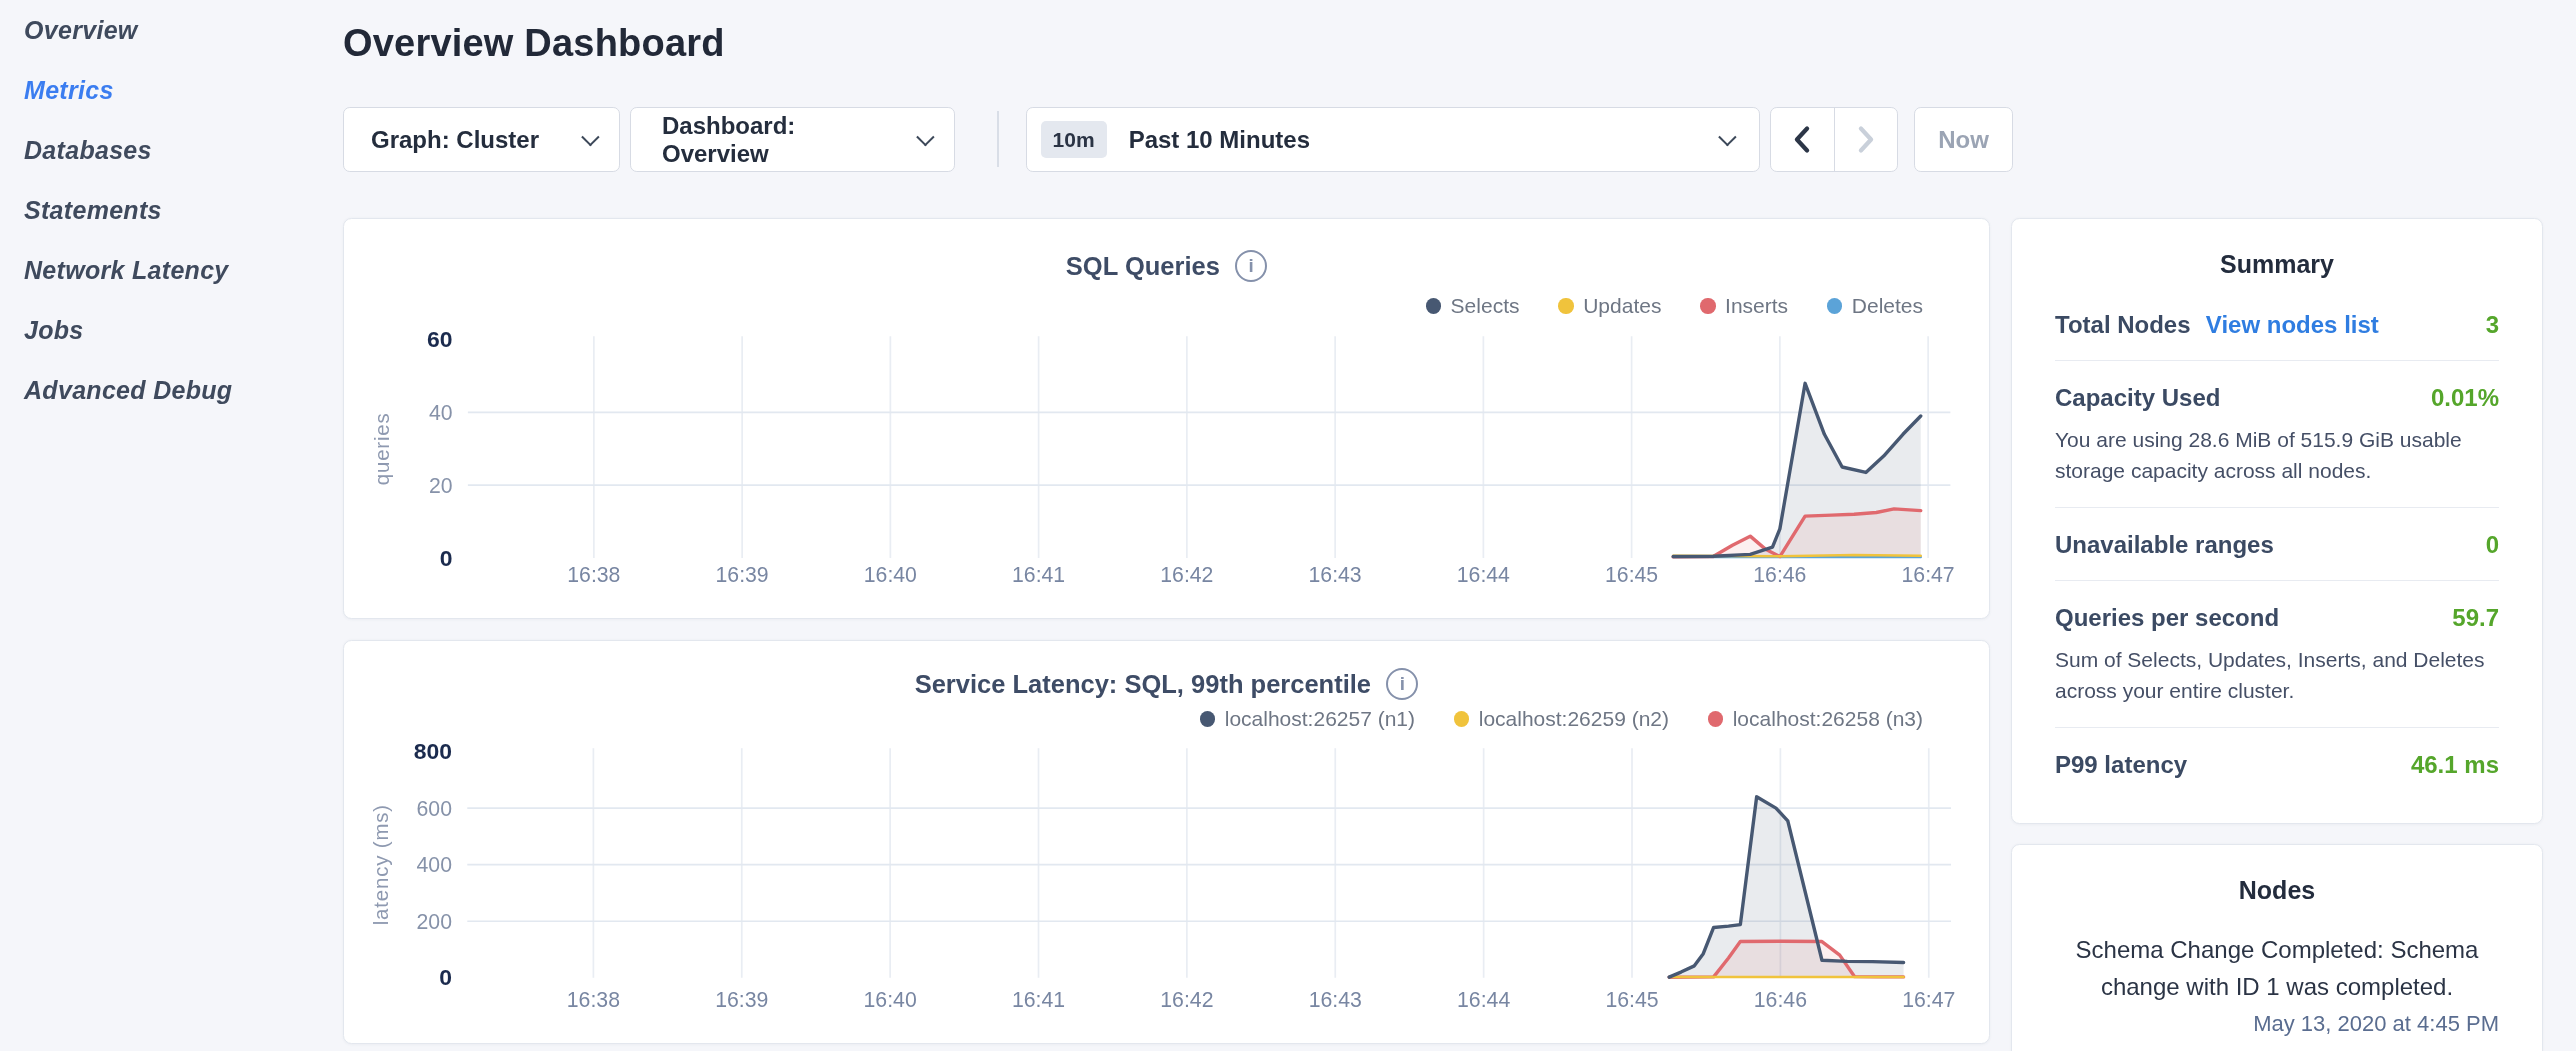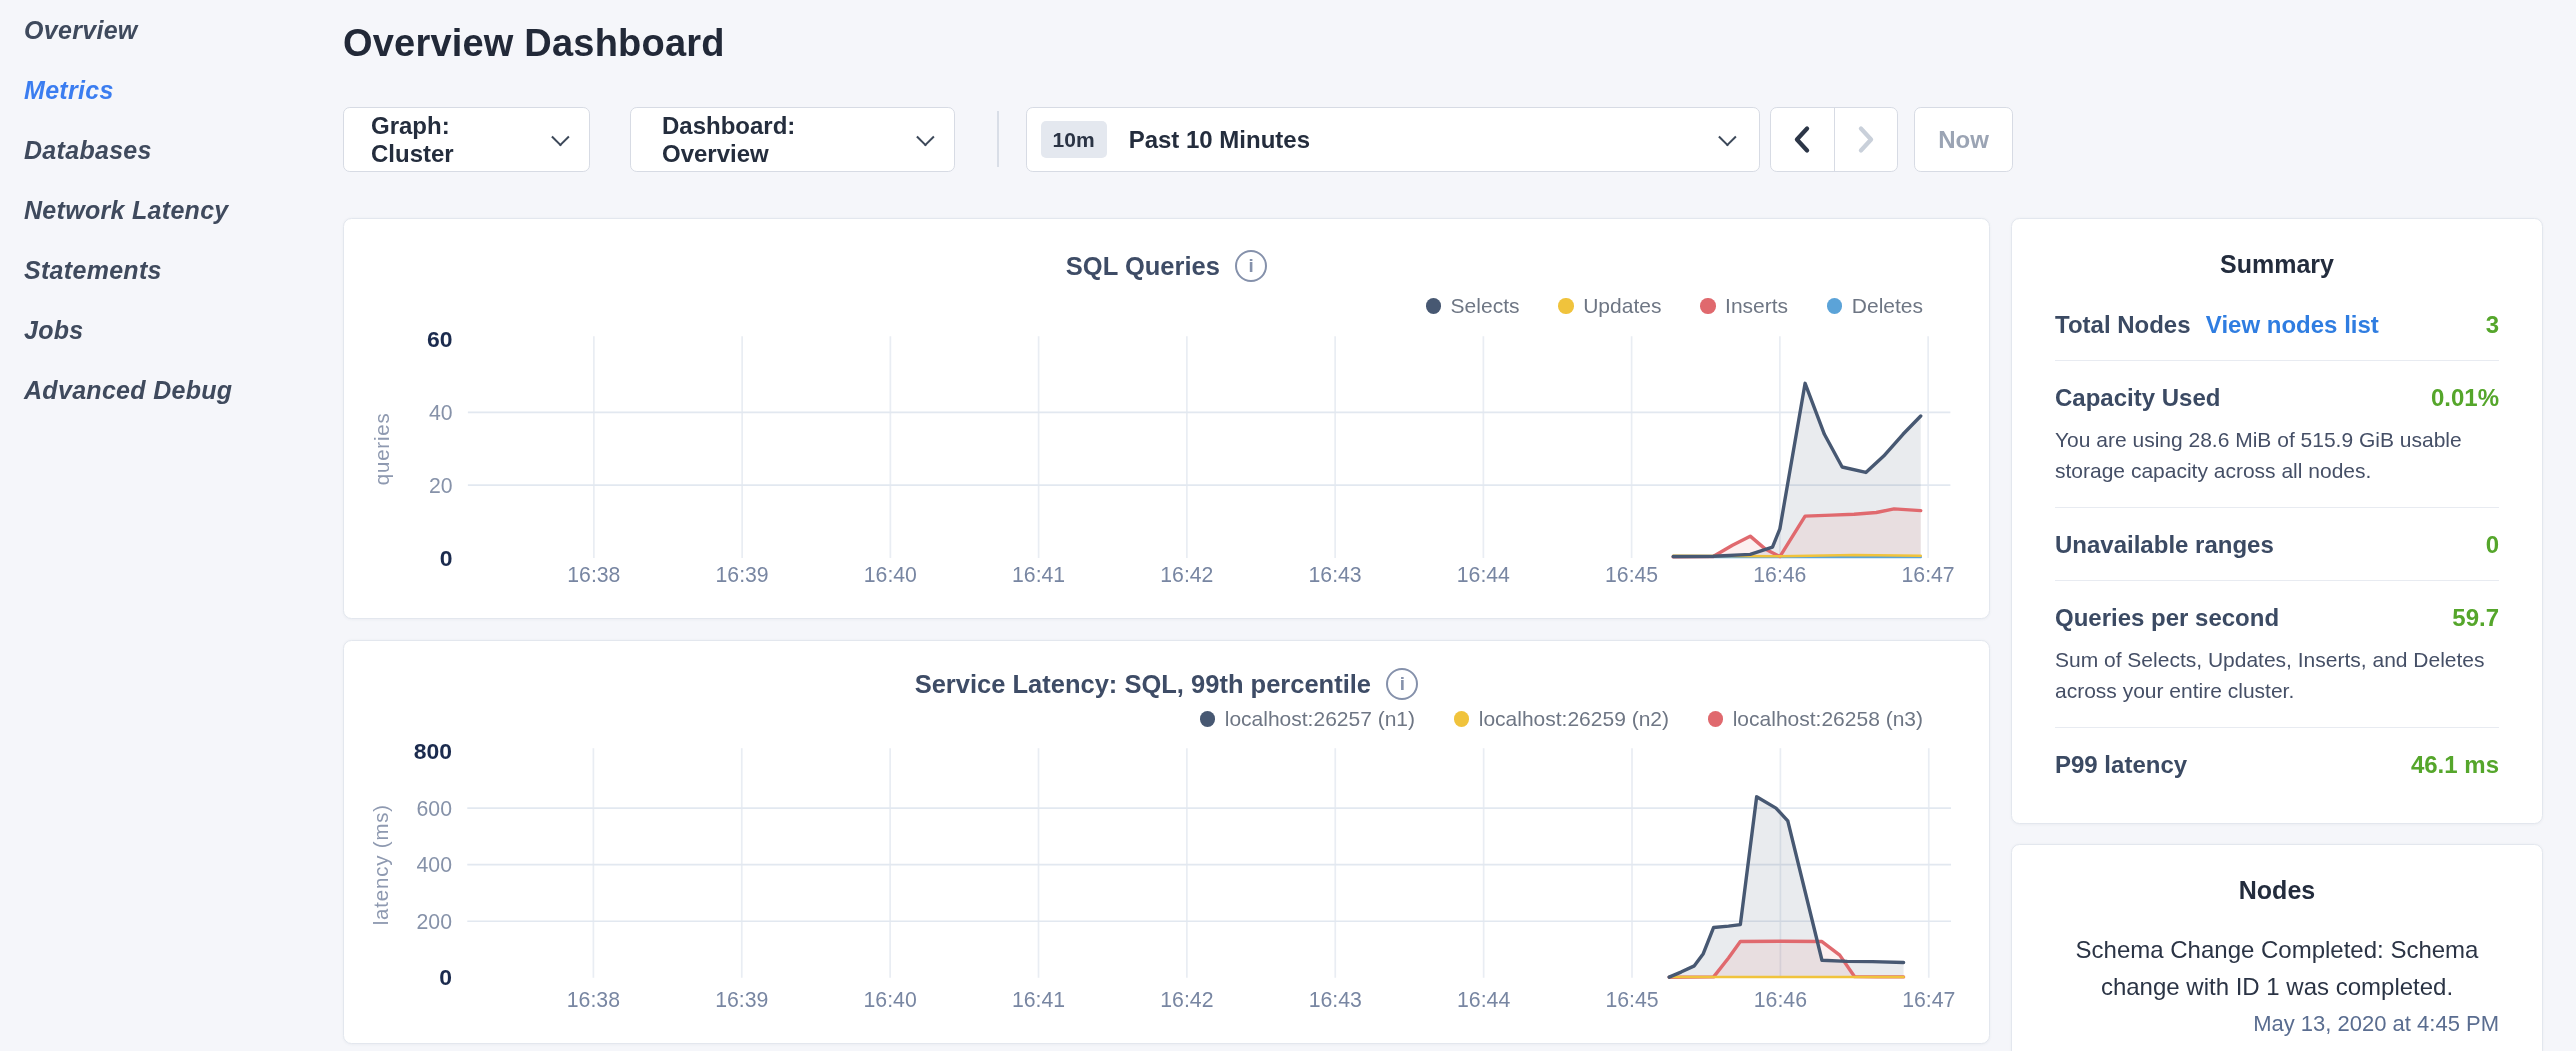--- a/index.html
+++ b/index.html
@@ -26,21 +26,21 @@
   #page-title {
     position:absolute; left:343px; top:22px;
     font-size:38px; font-weight:700; color:#222938; letter-spacing:0.2px;
   }
   .tb-btn {
     position:absolute; top:107px; height:65px; background:#fff;
     border:1.7px solid #d7dbe4; border-radius:6.8px;
     display:flex; align-items:center; cursor:pointer;
     font-size:24px; font-weight:700; color:#242d3d;
   }
-  #graph-dd   { left:343px;  width:247px; padding:0 22px 0 27px; justify-content:space-between; }
+  #graph-dd   { left:343px;  width:277px; padding:0 22px 0 27px; justify-content:space-between; }
   #dash-dd    { left:630px;  width:325px; padding:0 22px 0 31px; justify-content:space-between; }
   .chev-down {
     width:12.8px; height:12.8px; border-right:2.6px solid #3c4859; border-bottom:2.6px solid #3c4859;
     transform:rotate(45deg) translate(-1.7px,-1.7px); margin-left:15.3px; flex:none;
   }
   #tb-divider { position:absolute; left:997px; top:111px; width:1.7px; height:56px; background:#d9dee7; }
   #time-box { left:1026px; width:734px; padding:0 25.5px 0 13.6px; }
   #time-badge {
     background:#e4e8ef; border-radius:5.1px; padding:6.8px 12px;
     font-size:21px; font-weight:700; color:#2b3445; margin-right:22px;
@@ -108,22 +108,22 @@
 </style>
 </head>
 <body>
 
 <div id="root">
 
   <nav id="sidebar">
       <div class="side-item">Overview</div>
       <div class="side-item active">Metrics</div>
       <div class="side-item">Databases</div>
+      <div class="side-item">Statements</div>
       <div class="side-item">Network Latency</div>
-      <div class="side-item">Statements</div>
       <div class="side-item">Jobs</div>
       <div class="side-item">Advanced Debug</div>
     </nav>
 
   <h1 id="page-title">Overview Dashboard</h1>
 
   <div class="tb-btn" id="graph-dd">
     <span>Graph: Cluster</span>
     <span class="chev-down"></span>
   </div>

